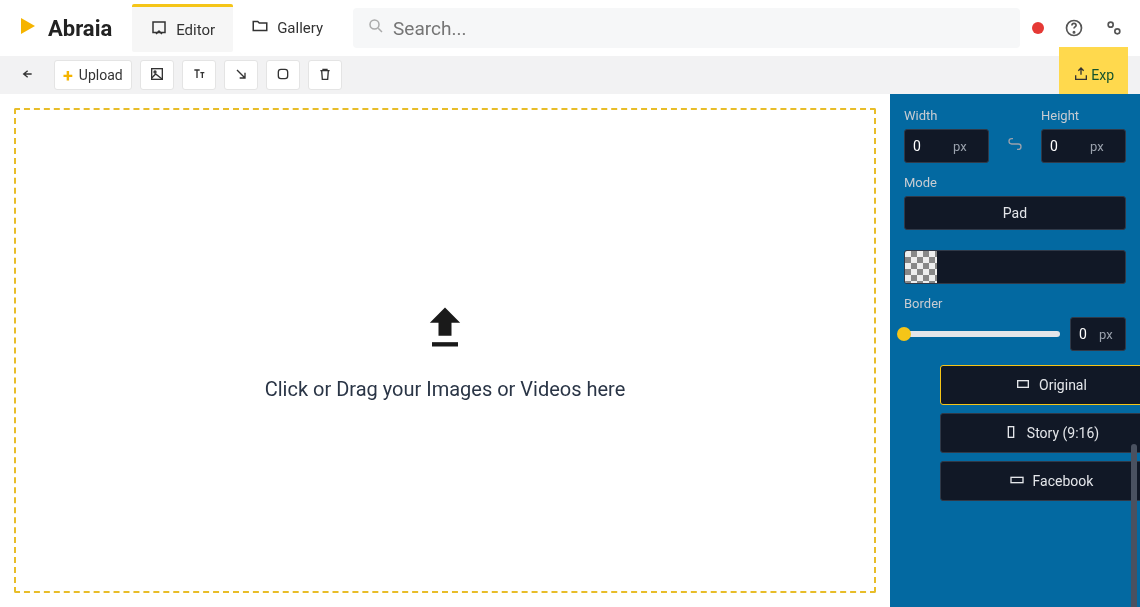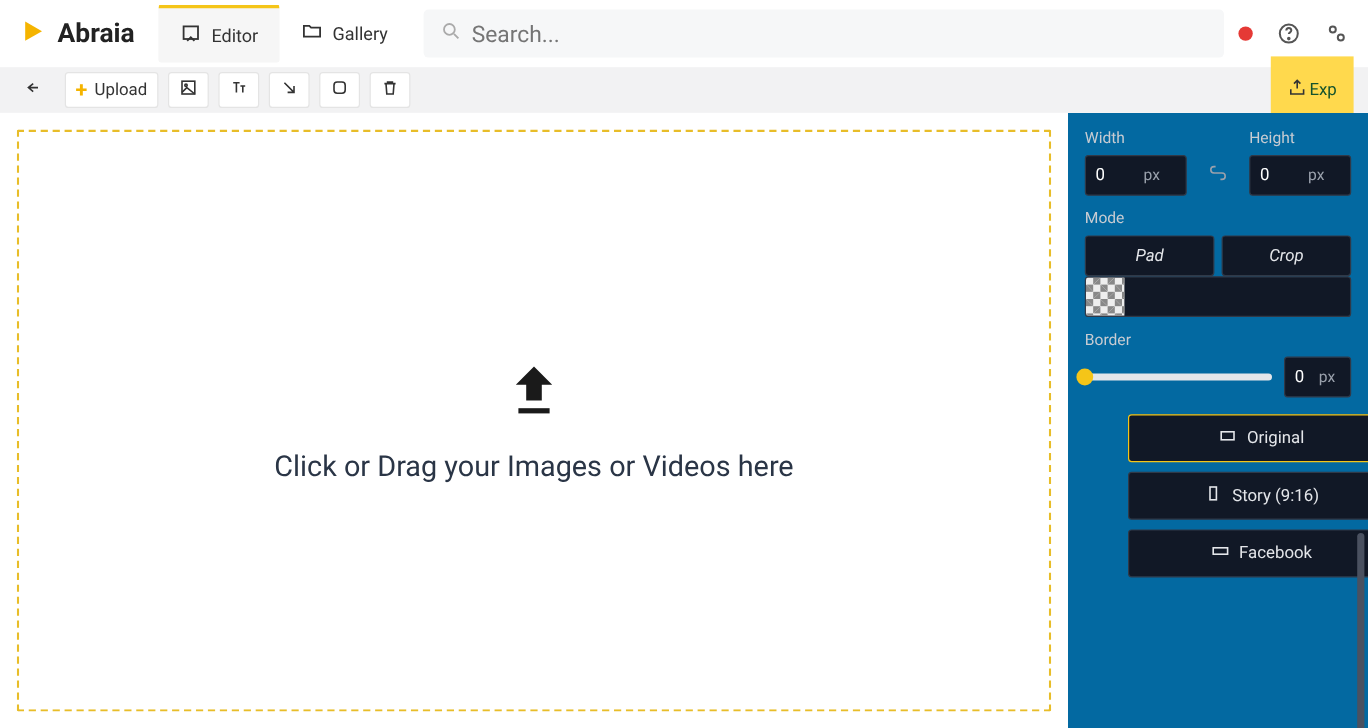--- a/index.html
+++ b/index.html
@@ -28,34 +28,34 @@
 .plus-gold { color: #f5b400; font-size: 18px; font-weight: 700; }
 .spacer { flex: 1; }
 .export-btn { height: 56px; background: #ffd94d; display: flex; align-items: center; gap: 2px; padding: 0 14px; color: #14532d; font-size: 14px; cursor: pointer; }
 .export-btn svg { width: 16px; height: 16px; }
 
 
 .main { display: flex; height: calc(607px - 56px - 38px); }
 .canvas-area { flex: 1; padding: 14px; }
 .dropzone { width: 100%; height: 100%; border: 2px dashed #e8bd29; border-radius: 2px; display: flex; flex-direction: column; align-items: center; justify-content: center; gap: 20px; cursor: pointer; }
 .dropzone svg { width: 52px; height: 52px; color: #222; }
-.dropzone-text { font-size: 24px; color: #2a3546; }
+.dropzone-text { font-size: 20px; color: #2a3546; }
 
 
 .panel { width: 250px; background: #0369a1; color: #d0d4d9; padding: 14px 14px 14px 14px; overflow-y: auto; position: relative; }
 .panel::-webkit-scrollbar { width: 8px; }
 .panel-row { display: flex; gap: 18px; margin-bottom: 12px; }
 .panel-col { flex: 1; }
 .panel-label { font-size: 13px; color: #c8ccd2; margin-bottom: 6px; display: block; }
 .dim-input { display: flex; align-items: center; background: #111826; border: 1px solid #303948; border-radius: 3px; height: 34px; padding: 0 8px; }
 .dim-input input { background: transparent; border: none; color: #fff; width: 40px; outline: none; font-size: 14px; }
 .dim-input .unit { color: #9aa1ac; font-size: 13px; }
 .link-icon { display: flex; align-items: center; color: #9aa1ac; align-self: flex-end; height: 34px; }
 .link-icon svg { width: 16px; height: 16px; }
-.mode-group { display: flex; gap: 6px; margin-bottom: 0; font-style: italic; }
+.mode-group { display: flex; gap: 6px; margin-bottom: 20px; }
 .mode-btn { flex: 1; height: 34px; background: #111826; border: 1px solid #303948; border-radius: 3px; color: #e4e6ea; font-size: 14px; display: flex; align-items: center; justify-content: center; cursor: pointer; }
 .bg-swatch { width: 100%; height: 34px; background: #111826; border: 1px solid #303948; border-radius: 3px; display: flex; align-items: center; padding: 0; cursor: pointer; margin-bottom: 12px; overflow: hidden; }
 .checker { width: 32px; height: 32px; background-image:
   linear-gradient(45deg,#888 25%,transparent 25%),
   linear-gradient(-45deg,#888 25%,transparent 25%),
   linear-gradient(45deg,transparent 75%,#888 75%),
   linear-gradient(-45deg,transparent 75%,#888 75%);
   background-size: 12px 12px;
   background-position: 0 0,0 6px,6px -6px,-6px 0;
   background-color: #eee;
@@ -204,21 +204,20 @@
         <div class="dim-input">
           <input type="text" value="0" style="">
           <span class="unit">px</span>
         </div>
       </div>
     </div>
 
     <span class="panel-label">Mode</span>
     <div class="mode-group">
       <div class="mode-btn">Pad</div>
-      <div class="mode-btn">Crop</div>
     </div>
 
     <div class="bg-swatch">
       <div class="checker"></div>
     </div>
 
     <span class="panel-label">Border</span>
     <div class="border-row">
       <div class="slider">
         <div class="slider-thumb"></div>

